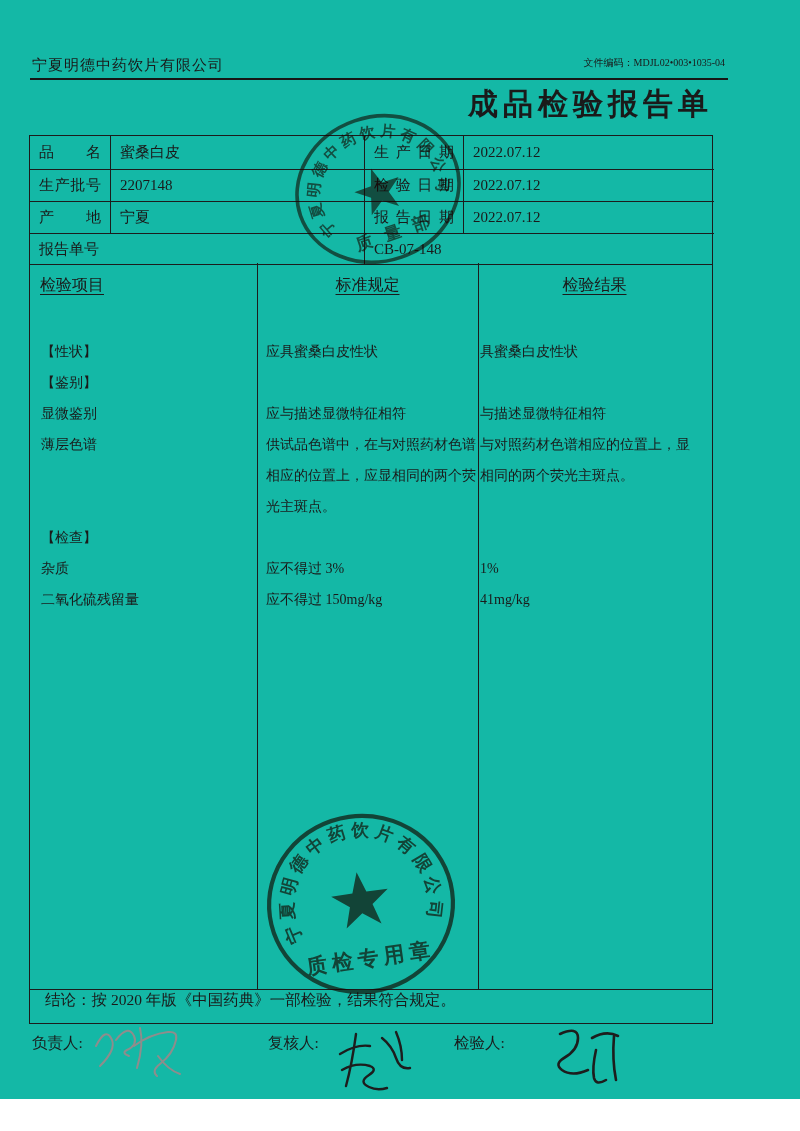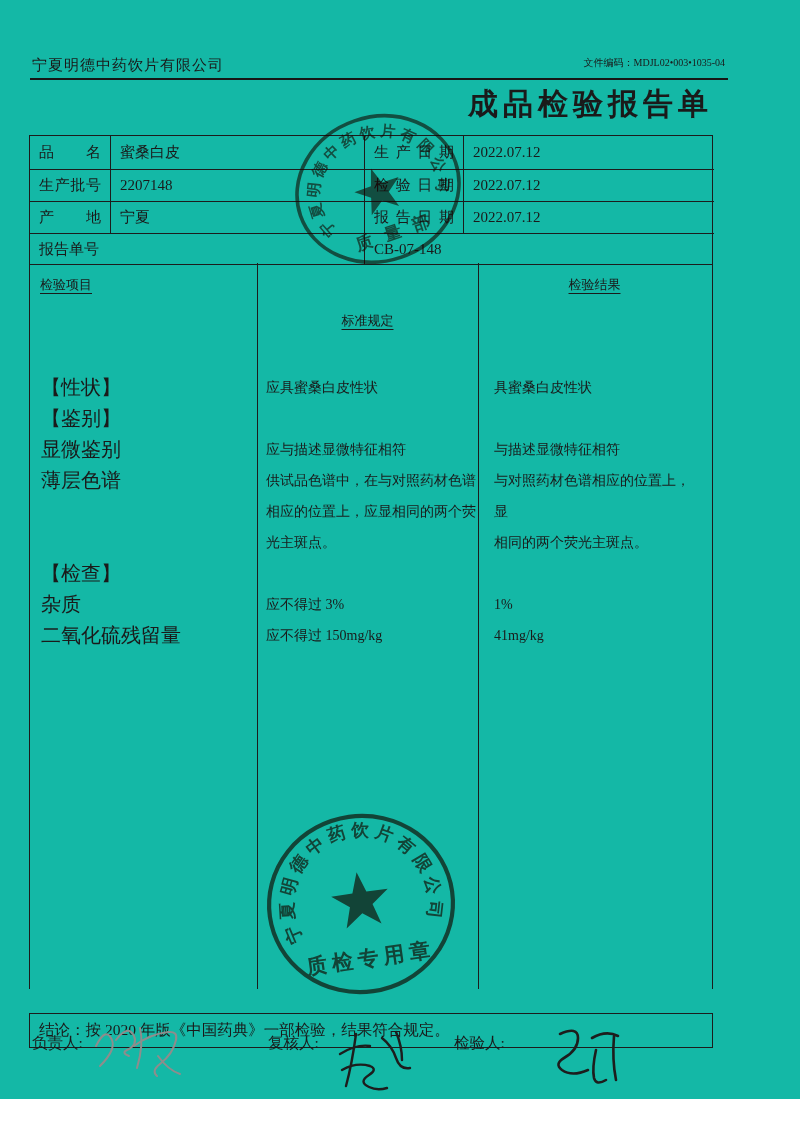--- a/index.html
+++ b/index.html
@@ -23,34 +23,34 @@
   .cell.last-col{border-right:none;}
   .cell.last-row{border-bottom:none;}
   .jlabel{display:block;text-align:justify;text-align-last:justify;line-height:31px;}
   .span2a{grid-column:1/3;}
   .span2b{grid-column:3/5;}
   
   .main-table{position:absolute;left:29px;top:263px;width:684px;height:726px;
               border:1.5px solid #1c1c1c;border-top:none;border-bottom:none;box-sizing:border-box;}
   .vline{position:absolute;top:0;bottom:0;width:1.5px;background:#1c1c1c;}
   .vline.v1{left:226.5px;} .vline.v2{left:447.5px;}
-  .mt-header{display:flex;padding-top:7px;line-height:30px;font-size:13px;}
+  .mt-header{display:flex;padding-top:7px;line-height:30px;font-size:16px;}
   .mh1{width:227px;padding-left:10px;box-sizing:border-box;}
-  .mh2{width:221px;text-align:center;margin-top:36px;}
+  .mh2{width:221px;text-align:center;}
   .mh3{width:233px;text-align:center;}
   .mt-header span{text-decoration:underline;text-underline-offset:4px;text-decoration-thickness:1px;}
   .mt-rows{margin-top:36px;}
   .mt-row{display:flex;}
-  .c1{width:227px;padding-left:11px;box-sizing:border-box;font-size:20px;line-height:31px;min-height:31px;}
+  .c1{width:227px;padding-left:11px;box-sizing:border-box;font-size:14px;line-height:31px;min-height:31px;}
   .c2{width:221px;padding-left:9px;box-sizing:border-box;font-size:14px;line-height:31px;white-space:pre-line;}
-  .c3{width:233px;padding-left:16px;padding-right:10px;box-sizing:border-box;font-size:14px;line-height:31px;white-space:pre-line;}
-  
-  .conclusion{position:absolute;left:29px;top:1013px;width:684px;height:35px;
-              border:1.5px solid #1c1c1c;box-sizing:border-box;display:flex;align-items:center;
-              padding-left:9px;font-size:15.5px;}
+  .c3{width:233px;padding-left:2px;padding-right:10px;box-sizing:border-box;font-size:14px;line-height:31px;white-space:pre-line;}
+  
+  .conclusion{position:absolute;left:29px;top:989px;width:684px;height:35px;
+              border:1.5px solid #1c1c1c;box-sizing:border-box;display:flex;
+              padding-left:15px;font-size:15.5px;}
   
   .sig-label{position:absolute;top:1033px;font-size:15.5px;}
   .sig-label.s1{left:32px;} .sig-label.s2{left:268px;} .sig-label.s3{left:454px;}
   .sig{position:absolute;}
   .sig.s1{left:88px;top:1016px;}
   .sig.s2{left:330px;top:1026px;}
   .sig.s3{left:548px;top:1022px;}
   
   .stamp{position:absolute;mix-blend-mode:multiply;pointer-events:none;}
   .stamp.top{left:286px;top:104px;opacity:.8;}

